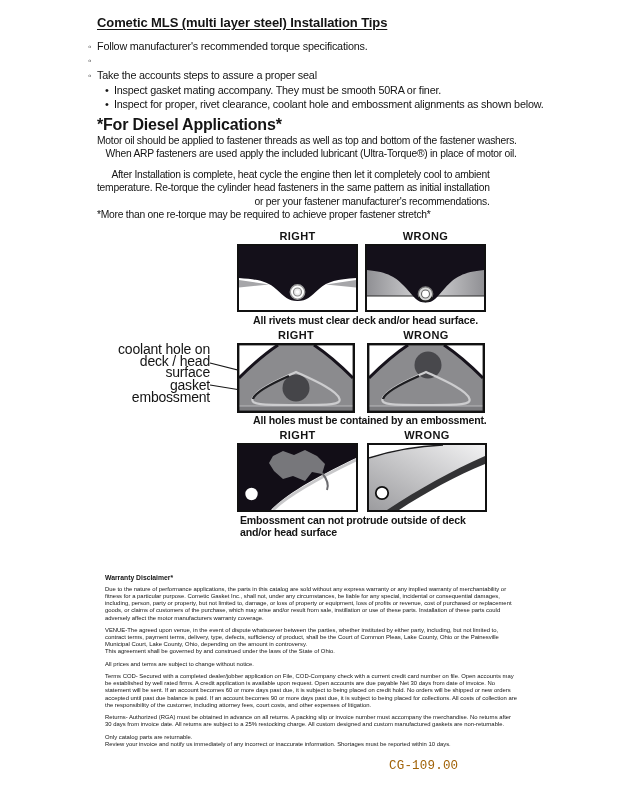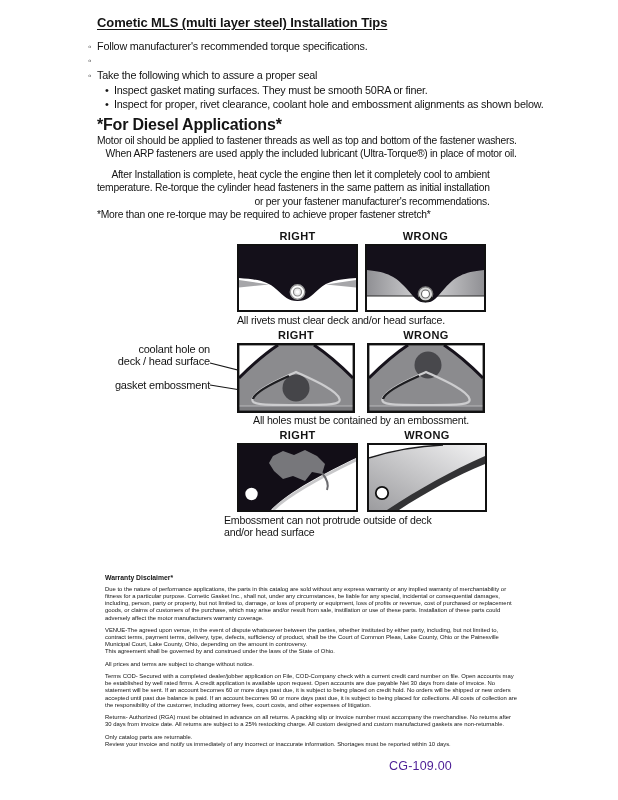--- a/index.html
+++ b/index.html
@@ -16,54 +16,54 @@
   .tip-sub{margin-left:17px;}
   .tip-sub .b{width:9px;flex:0 0 9px;font-size:11px;}
 
   .h2{left:97px;top:116px;font-size:16px;font-weight:700;letter-spacing:-0.2px;}
   .par{font-size:10.3px;line-height:13.4px;letter-spacing:-0.25px;white-space:pre;text-align:right;}
   .p1{left:97px;top:134px;}
   .p2{left:97px;top:168px;}
   .note{left:97px;top:208px;}
 
   .dlabel{font-size:11px;font-weight:700;letter-spacing:0.4px;text-align:center;width:121px;}
-  .cap{font-size:10.6px;font-weight:400;letter-spacing:-0.2px;white-space:pre-line;line-height:12px;}
-
-  .callout{left:95px;width:115px;text-align:right;font-size:11px;line-height:11.5px;
+  .cap{font-size:10.6px;font-weight:700;letter-spacing:-0.2px;white-space:pre-line;line-height:12px;margin-left:16px;}
+
+  .callout{left:95px;width:115px;text-align:right;font-size:14px;line-height:11.5px;
            letter-spacing:-0.2px;white-space:pre-line;}
 
   .warr{left:105px;top:574px;width:412px;}
   .warr .wh{font-size:6.8px;font-weight:700;margin:0 0 5px 0;}
   .warr p{font-size:5.9px;line-height:7.15px;margin:0 0 5.2px 0;white-space:pre-line;}
 
-  .pagenum{left:389px;top:759px;font-size:12.5px;letter-spacing:0.2px;color:#4c1d95;}
+  .pagenum{left:389px;top:759px;font-size:12.5px;letter-spacing:0.2px;color:#a16207;font-family:Liberation Mono, monospace;}
   svg{display:block;}
 </style>
 </head>
 <body>
 
 <div class="page">
 
   <div class="abs title">Cometic MLS (multi layer steel) Installation Tips</div>
 
   <div class="abs tips">
     <div class="tip-row">
       <span class="b">◦</span>
       <span>Follow manufacturer's recommended torque specifications.</span>
     </div>
     <div class="tip-row">
       <span class="b">◦</span>
     </div>
     <div class="tip-row">
       <span class="b">◦</span>
-      <span>Take the following which to assure a proper seal</span>
+      <span>Take the accounts steps to assure a proper seal</span>
     </div>
     <div class="tip-row tip-sub">
       <span class="b">•</span>
-      <span>Inspect gasket mating surfaces.  They must be smooth 50RA or finer.</span>
+      <span>Inspect gasket mating accompany.  They must be smooth 50RA or finer.</span>
     </div>
     <div class="tip-row tip-sub">
       <span class="b">•</span>
       <span>Inspect for proper, rivet clearance, coolant hole and embossment alignments as shown below.</span>
     </div>
   </div>
 
   <div class="abs h2">*For Diesel Applications*</div>
   <div class="abs par p1">Motor oil should be applied to fastener threads as well as top and bottom of the fastener washers.
 When ARP fasteners are used apply the included lubricant (Ultra-Torque®) in place of motor oil.</div>
@@ -144,21 +144,21 @@
       <path d="M41,2 C29,10 15,22 2,35" stroke="#17131c" stroke-width="3" fill="none"></path>
       <path d="M77,2 C89,10 103,22 116,35" stroke="#17131c" stroke-width="3" fill="none"></path>
       <rect x="2" y="63" width="114" height="5" fill="#7b7b7e"></rect>
       <line x1="2" y1="63" x2="116" y2="63" stroke="#b8b8bb" stroke-width="1"></line>
       <circle cx="61" cy="22" r="13.5" fill="#48484c"></circle>
       <path d="M59,29 C44,36 18,47 15.5,56 C14,61.5 24,62 59,62 C94,62 104,61.5 102.5,56 C100,47 74,36 59,29 Z" stroke="#cdcdcf" stroke-width="2.2" fill="none"></path>
       <path d="M16,56 C18,49 36,40 52,33" stroke="#1d1d20" stroke-width="2.4" fill="none"></path>
       <rect x="1.2" y="1.2" width="115.6" height="67.6" fill="none" stroke="#111" stroke-width="2.4"></rect>
     </svg>
   </div>
-  <div class="abs cap" style="left:237px;top:414px;width:248px;text-align:center;">All holes must be contained by an embossment.</div>
+  <div class="abs cap" style="left:237px;top:414px;width:248px;text-align:left;">All holes must be contained by an embossment.</div>
 
   <div class="abs dlabel" style="left:237px;top:429px;">RIGHT</div>
   <div class="abs dlabel" style="left:367px;top:429px;width:120px;">WRONG</div>
 
   <div class="abs" style="left:237px;top:443px;">
     <svg width="121" height="69" viewBox="0 0 121 69">
       <rect width="121" height="69" fill="#ffffff"></rect>
       <path d="M2,2 L119,2 L119,15 C88,30 52,48 34,67 L2,67 Z" fill="#120e17"></path>
       <path d="M119,17 C88,32 53,50 36,67" stroke="#c8c8ca" stroke-width="3" fill="none"></path>
       <polygon points="36,13 46,8 57,12 68,7 80,13 88,21 85,31 75,29 68,38 56,33 46,36 37,28 32,20" fill="#77777b"></polygon>

